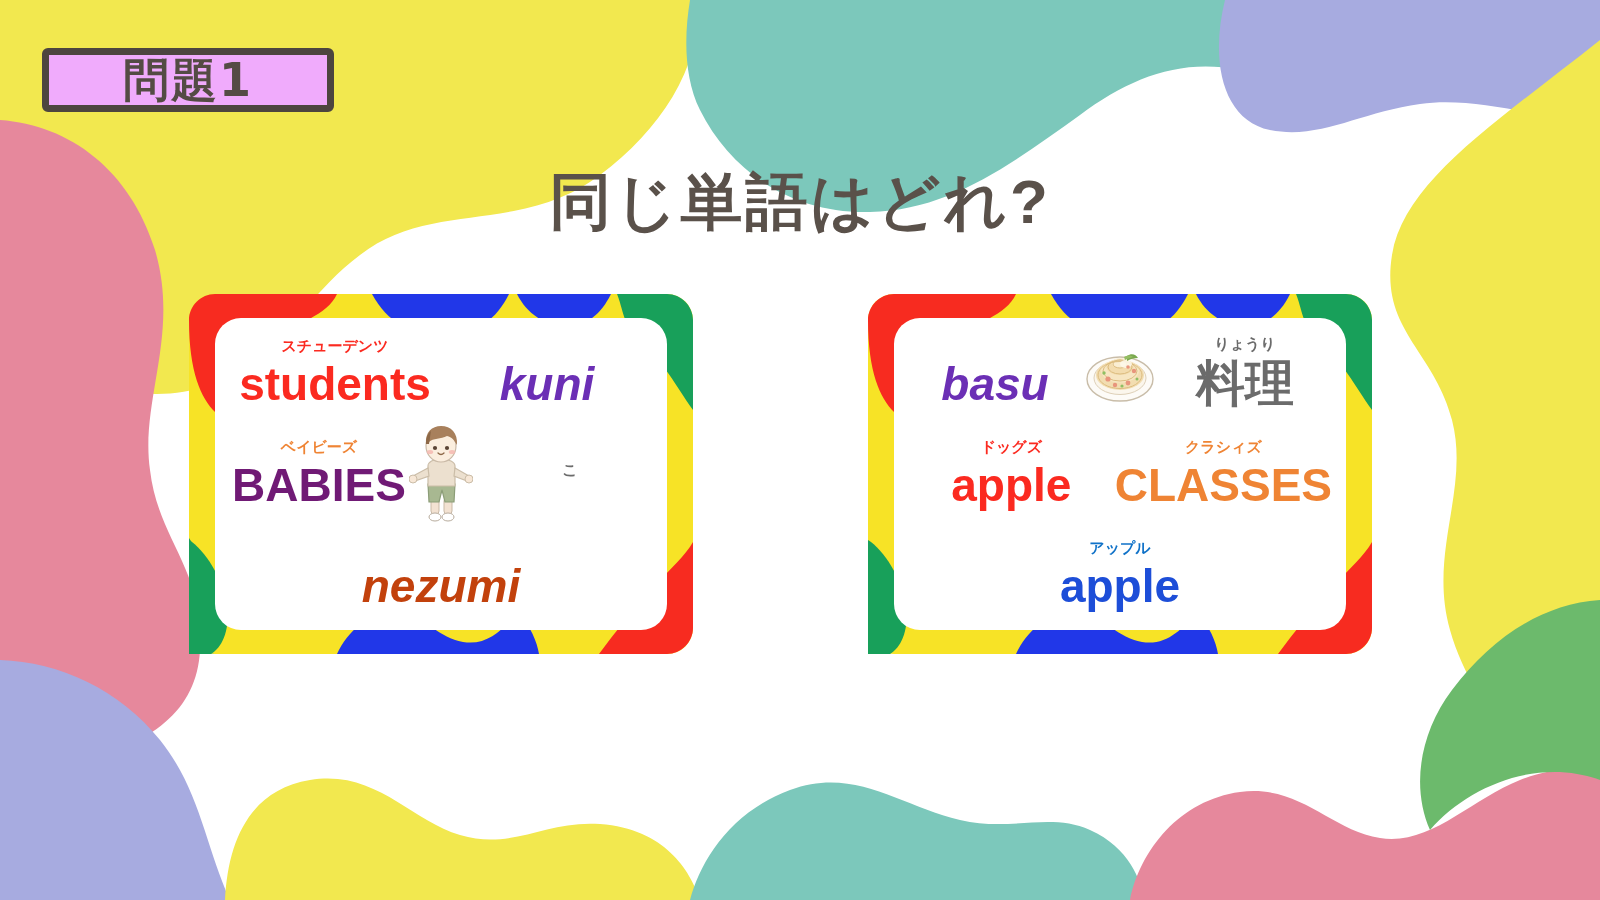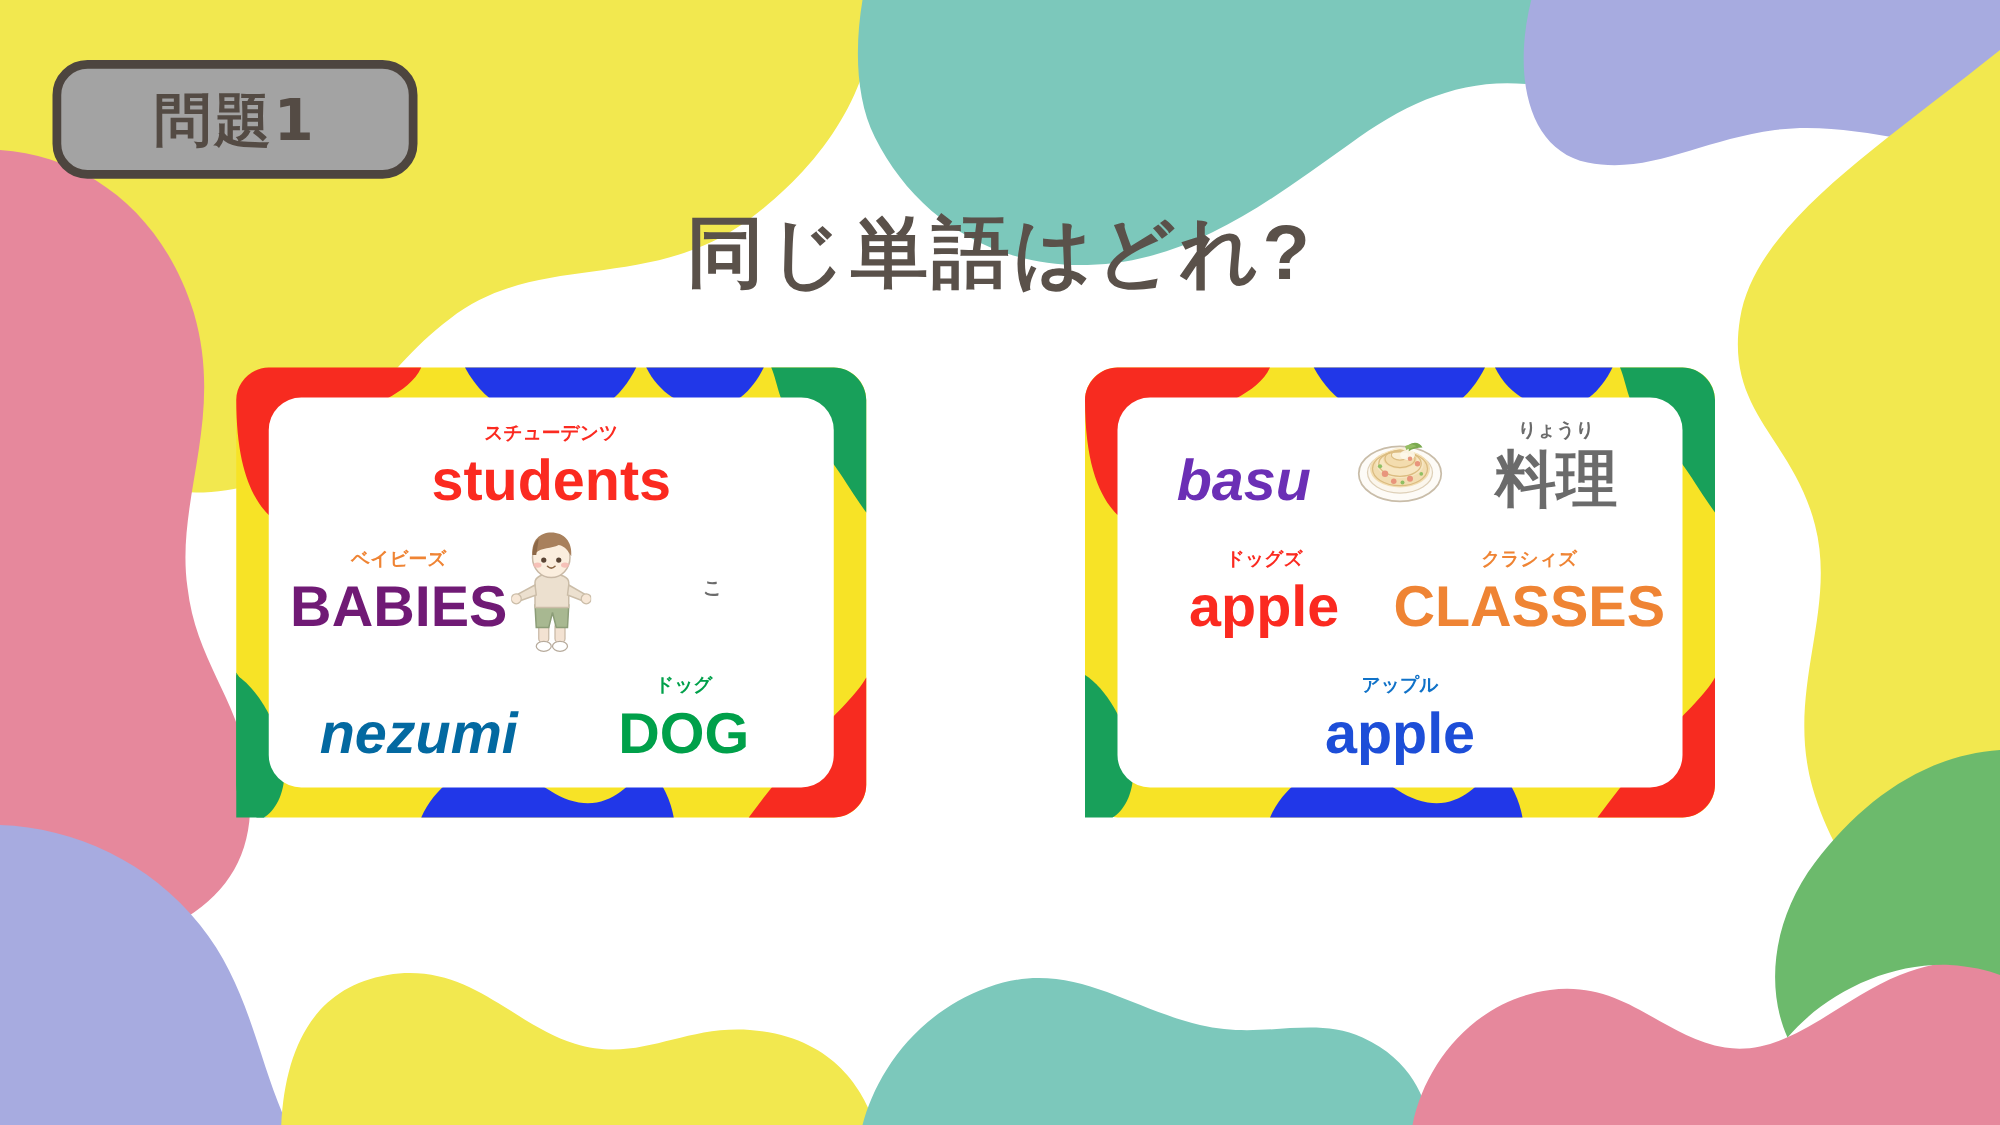--- a/index.html
+++ b/index.html
@@ -8,22 +8,22 @@
     background:#ffffff;
     font-family:"Liberation Sans","DejaVu Sans",sans-serif;
   }
   #stage{position:absolute;inset:0;width:1600px;height:900px;}
 
   
   .bg-layer{position:absolute;inset:0;width:1600px;height:900px;z-index:0;}
 
   
   .badge{
-    position:absolute;left:42px;top:48px;width:292px;height:95px;
-    background:#a3a3a3;border:7px solid #4d453f;border-radius:28px;
+    position:absolute;left:42px;top:48px;width:292px;height:64px;
+    background:#f0abfc;border:7px solid #4d453f;border-radius:6px;
     display:flex;align-items:center;justify-content:center;
     box-sizing:border-box;z-index:5;
   }
   .badge-text{
     font-family:"DejaVu Sans","Liberation Sans",sans-serif;
     font-weight:700;font-size:46px;color:#544b44;letter-spacing:2px;
     line-height:1;
   }
 
   
@@ -132,20 +132,26 @@
         <path fill="#f72b20" d="M506,250 L506,336 C506,350 494,362 480,362 L412,362 C428,340 446,318 466,296 C484,276 498,264 506,250 Z"></path>
       </svg>
       <div class="card-inner">
         <div class="row">
           <div class="slot">
             <span class="word">
               <span class="ruby" style="color:#fb2a20">スチューデンツ</span>
               <span class="main" style="color:#fb2a20">students</span>
             </span>
           </div>
+          <div class="slot">
+            <span class="word">
+              <span class="ruby empty">&nbsp;</span>
+              <span class="main ital" style="color:#6b2fb5">kuni</span>
+            </span>
+          </div>
         </div>
 
         <div class="row">
           <div class="slot">
             <span class="word">
               <span class="ruby" style="color:#ef8434">ベイビーズ</span>
               <span class="main" style="color:#701a75">BABIES</span>
             </span>
           </div>
           <div class="slot tight">
@@ -181,27 +187,21 @@
             <span class="word">
               <span class="ruby" style="color:#6b6b6b;align-self:flex-start;margin-left:14px;">こ</span>
             </span>
           </div>
         </div>
 
         <div class="row">
           <div class="slot">
             <span class="word">
               <span class="ruby empty">&nbsp;</span>
-              <span class="main ital" style="color:#0369a1">nezumi</span>
-            </span>
-          </div>
-          <div class="slot">
-            <span class="word">
-              <span class="ruby" style="color:#00a04a">ドッグ</span>
-              <span class="main" style="color:#00a04a">DOG</span>
+              <span class="main ital" style="color:#c2410c">nezumi</span>
             </span>
           </div>
         </div>
       </div>
     </div>
 
     <div class="card right">
       <svg class="frame" viewBox="0 0 508 364" preserveAspectRatio="none">
         <rect x="2" y="2" width="504" height="360" rx="26" fill="#f7e326"></rect>
         <path fill="#f72b20" d="M2,28 C2,14 14,2 28,2 L150,2 C140,24 110,30 80,52 C52,72 42,100 28,120 C14,106 2,80 2,28 Z"></path>

